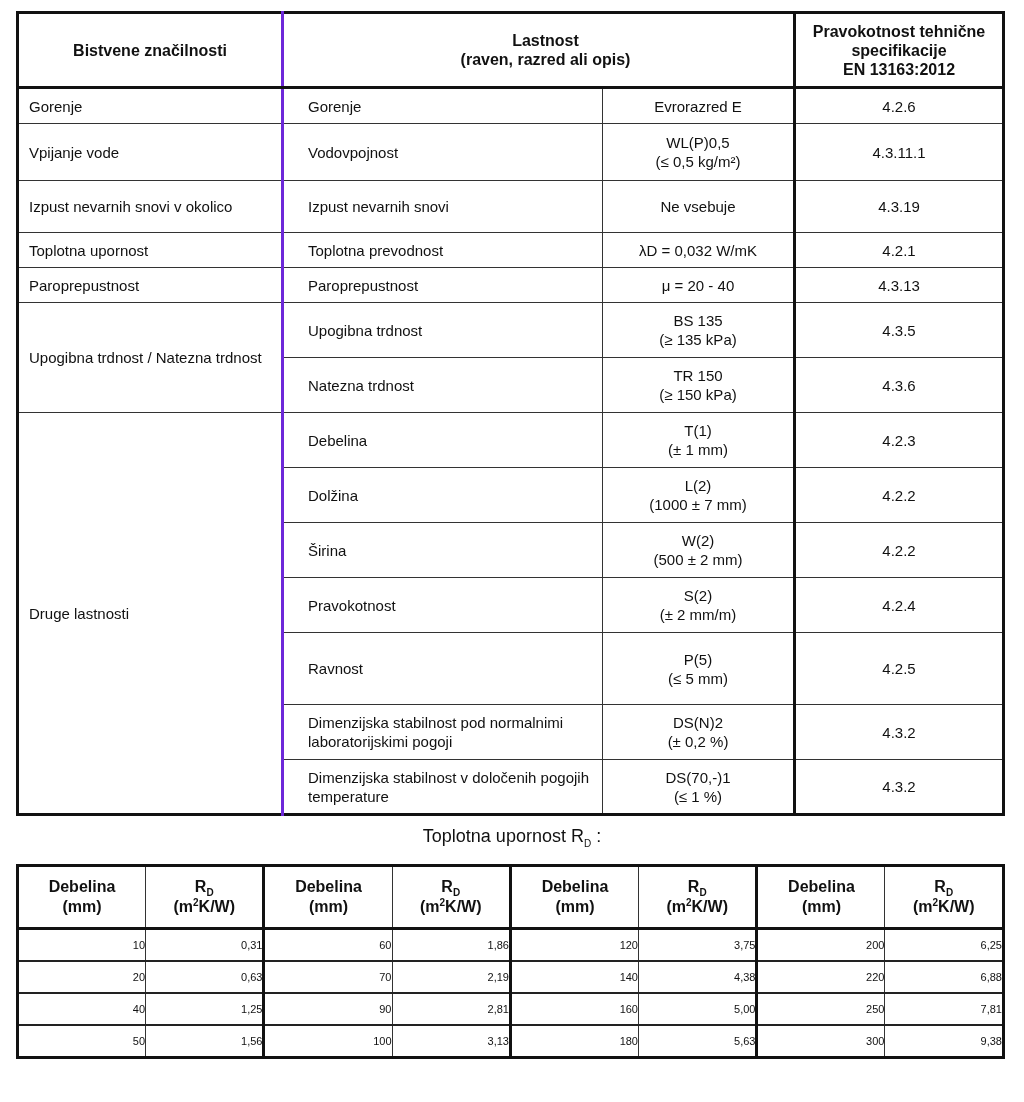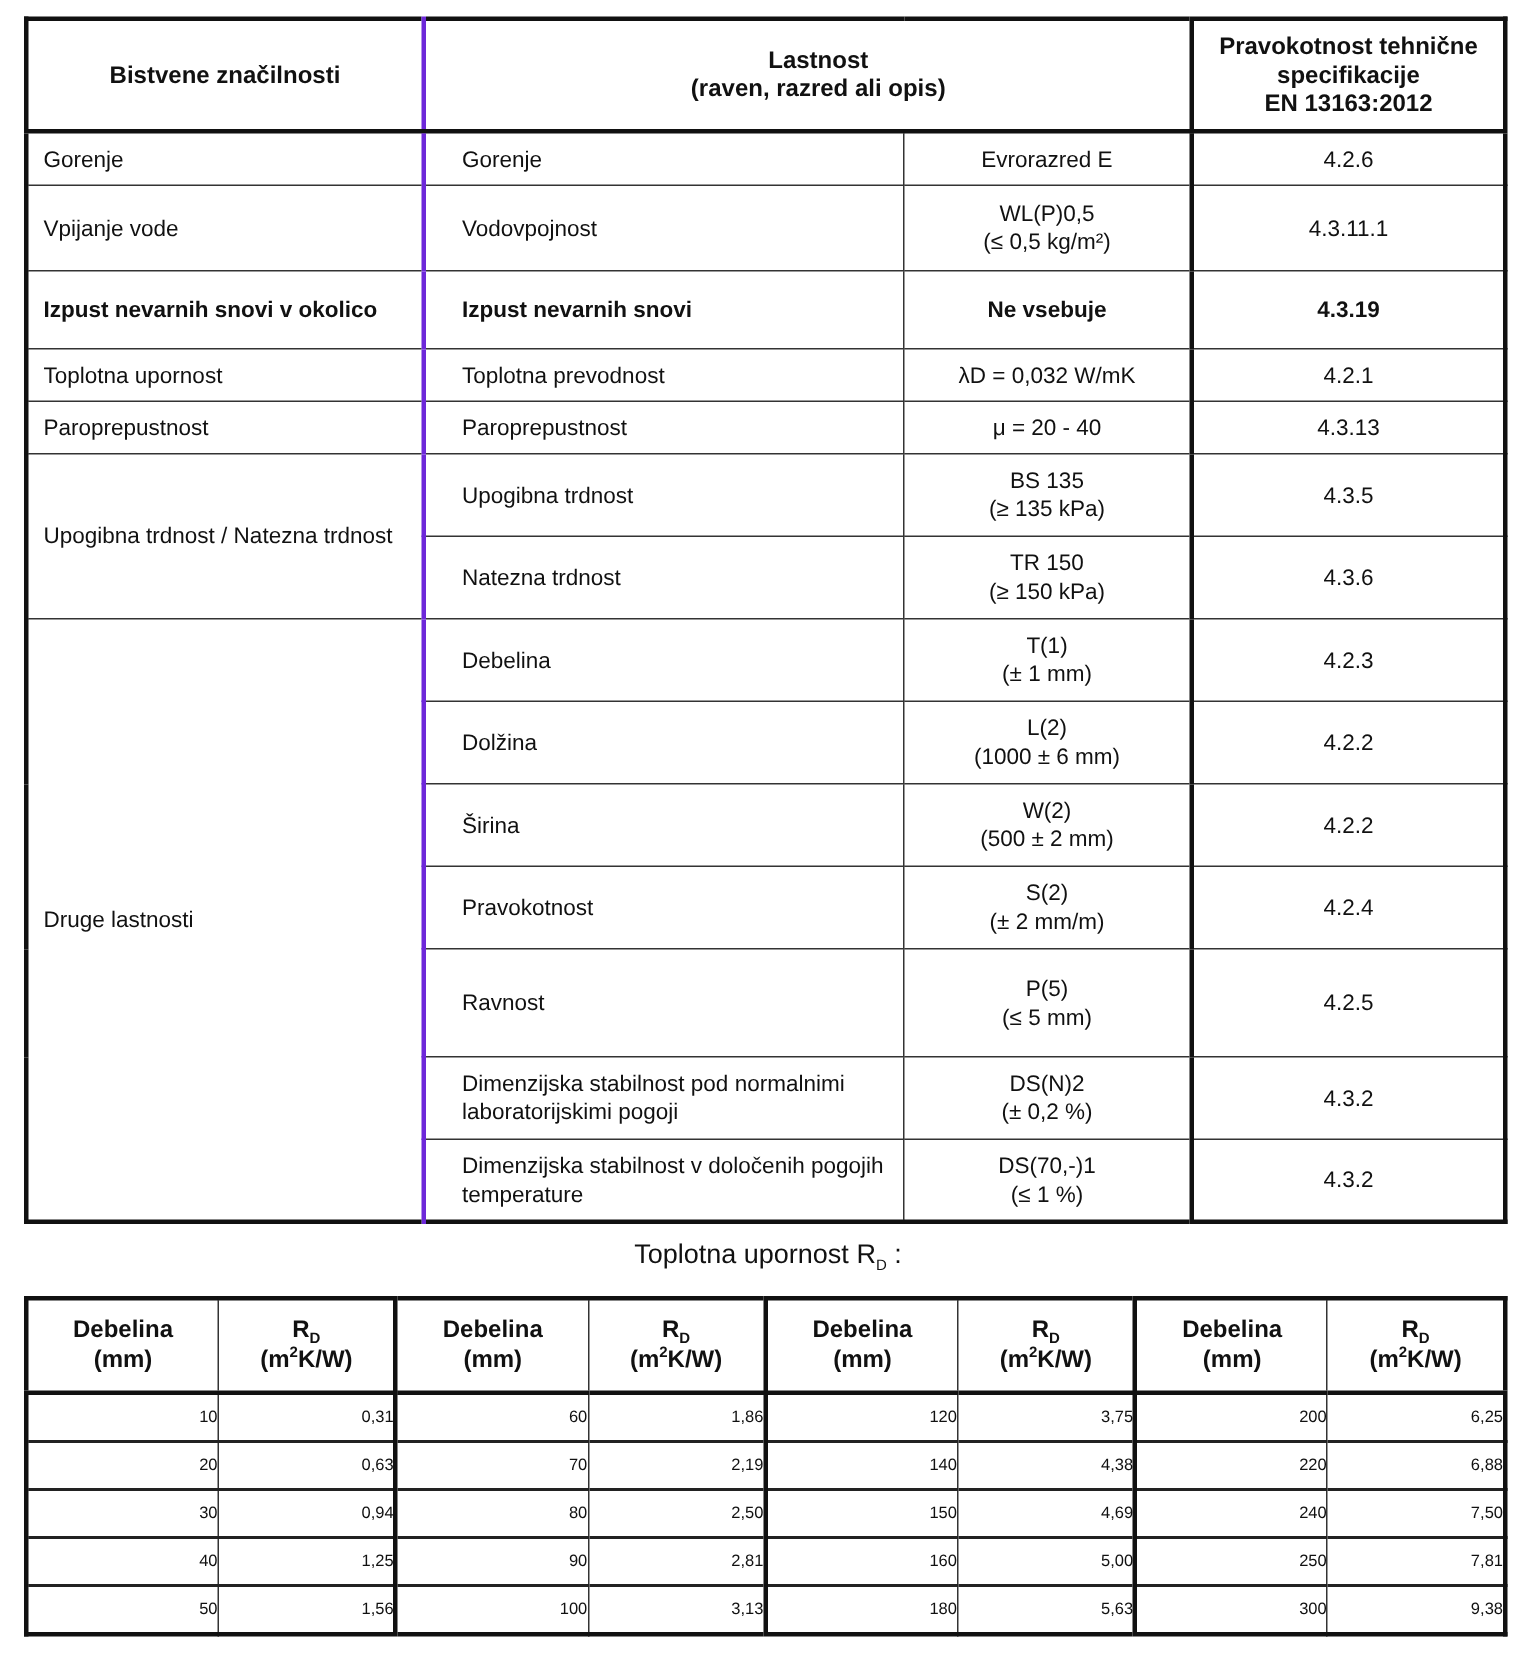--- a/index.html
+++ b/index.html
@@ -67,21 +67,21 @@
       </tr>
       <tr style="height: 57px;">
         <td class="c1 lbl" rowspan="1">Vpijanje vode</td>
         <td class="c2 lbl">Vodovpojnost</td>
         <td class="c3">
           <div>WL(P)0,5</div>
           <div>(≤ 0,5 kg/m²)</div>
         </td>
         <td class="c4">4.3.11.1</td>
       </tr>
-      <tr style="height: 52px; font-weight: bold;">
+      <tr style="height: 52px;">
         <td class="c1 lbl" rowspan="1">Izpust nevarnih snovi v okolico</td>
         <td class="c2 lbl">Izpust nevarnih snovi</td>
         <td class="c3">
           <div>Ne vsebuje</div>
         </td>
         <td class="c4">4.3.19</td>
       </tr>
       <tr style="height: 35px;">
         <td class="c1 lbl" rowspan="1">Toplotna upornost</td>
         <td class="c2 lbl">Toplotna prevodnost</td>
@@ -121,21 +121,21 @@
         <td class="c3">
           <div>T(1)</div>
           <div>(± 1 mm)</div>
         </td>
         <td class="c4">4.2.3</td>
       </tr>
       <tr style="height: 55px;">
         <td class="c2 lbl">Dolžina</td>
         <td class="c3">
           <div>L(2)</div>
-          <div>(1000 ± 6 mm)</div>
+          <div>(1000 ± 7 mm)</div>
         </td>
         <td class="c4">4.2.2</td>
       </tr>
       <tr style="height: 55px;">
         <td class="c2 lbl">Širina</td>
         <td class="c3">
           <div>W(2)</div>
           <div>(500 ± 2 mm)</div>
         </td>
         <td class="c4">4.2.2</td>
@@ -231,30 +231,20 @@
         <td>20</td>
         <td class="g">0,63</td>
         <td>70</td>
         <td class="g">2,19</td>
         <td>140</td>
         <td class="g">4,38</td>
         <td>220</td>
         <td>6,88</td>
       </tr>
       <tr class="r">
-        <td>30</td>
-        <td class="g">0,94</td>
-        <td>80</td>
-        <td class="g">2,50</td>
-        <td>150</td>
-        <td class="g">4,69</td>
-        <td>240</td>
-        <td>7,50</td>
-      </tr>
-      <tr class="r">
         <td>40</td>
         <td class="g">1,25</td>
         <td>90</td>
         <td class="g">2,81</td>
         <td>160</td>
         <td class="g">5,00</td>
         <td>250</td>
         <td>7,81</td>
       </tr>
       <tr class="r">

